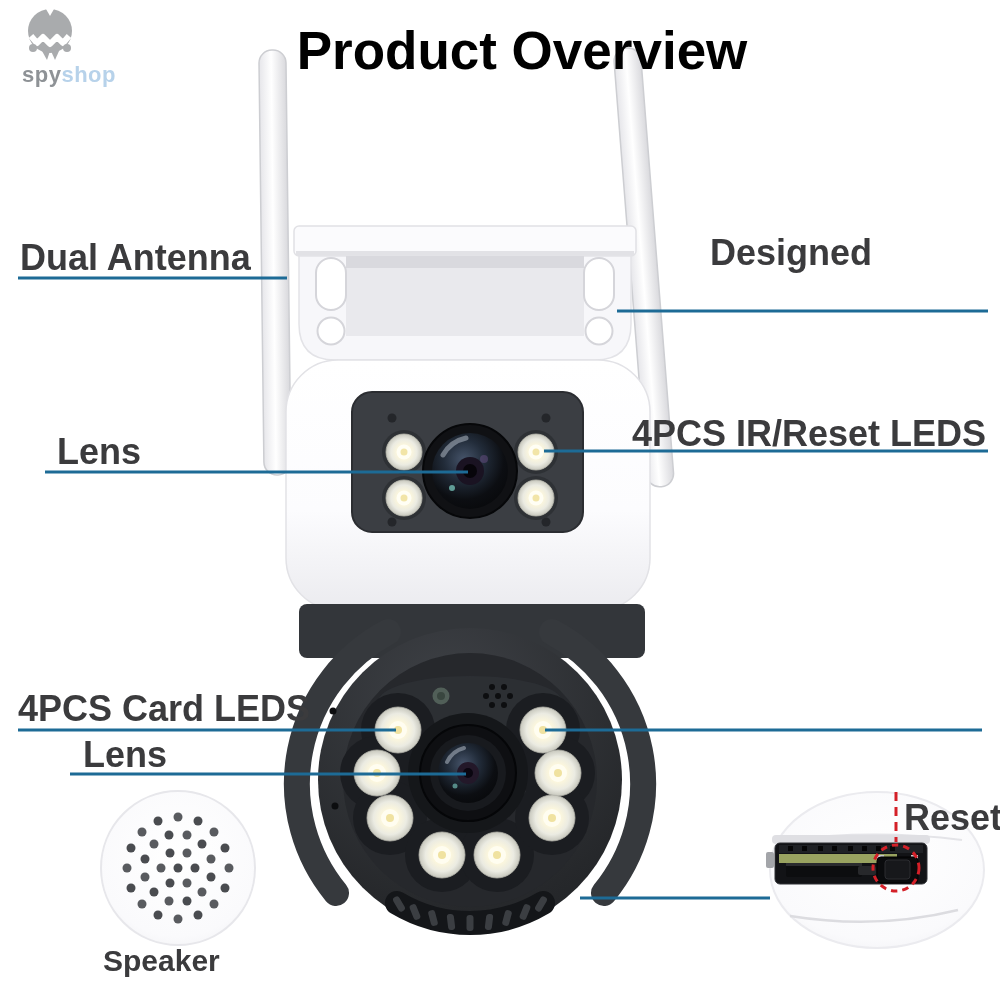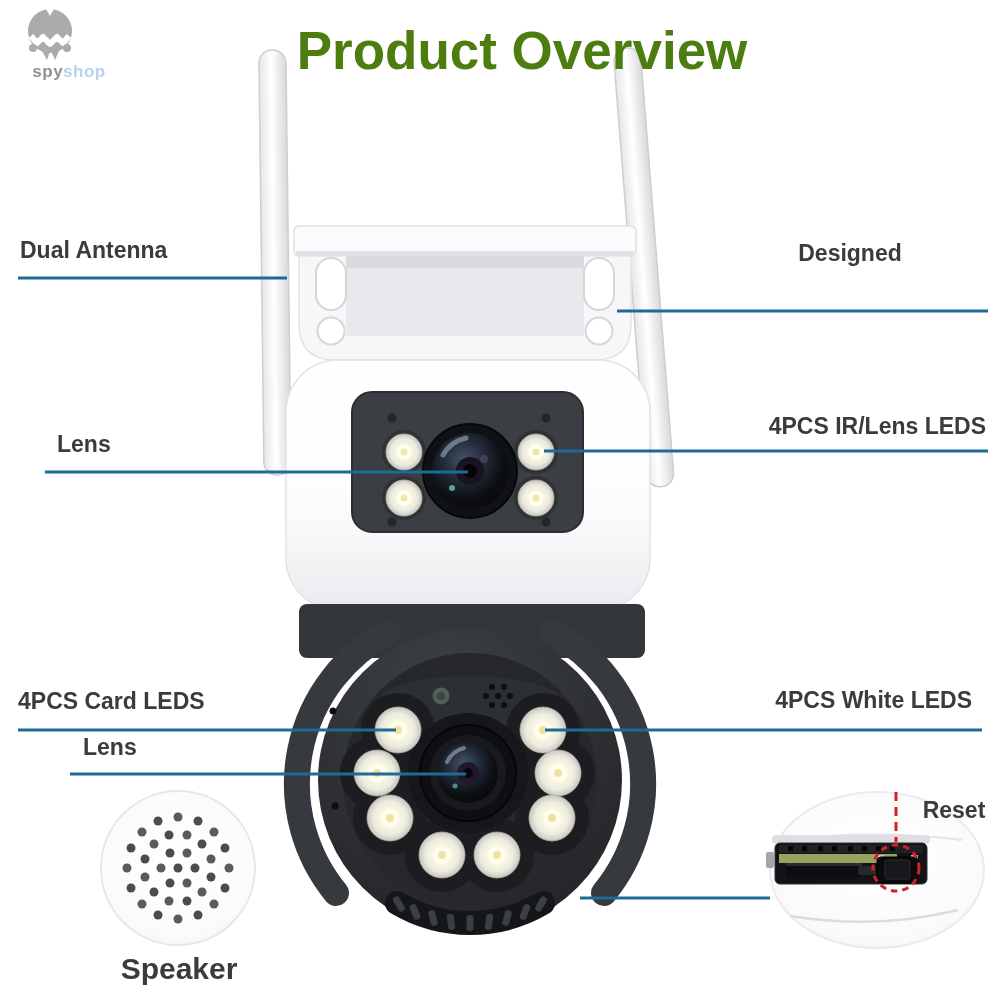--- a/index.html
+++ b/index.html
@@ -1,27 +1,27 @@
 <!DOCTYPE html>
 <html><head>
 <meta charset="utf-8">
 <style>
   html,body{margin:0;padding:0;background:#ffffff;}
   .stage{position:relative;width:1000px;height:1000px;background:#ffffff;overflow:hidden;
          font-family:"Liberation Sans", sans-serif;}
   .camera-svg{position:absolute;left:0;top:0;width:1000px;height:1000px;}
   .logo{position:absolute;left:14px;top:4px;width:110px;text-align:center;}
-  .logo-text{font-size:17px;font-weight:bold;letter-spacing:0.5px;}
+  .logo-text{font-size:22px;font-weight:bold;letter-spacing:0.5px;}
   .logo-text .p1{color:#8e9296;}
   .logo-text .p2{color:#b7d2ea;}
   .page-title{position:absolute;left:0;right:0;top:20px;text-align:center;
-              font-size:53px;font-weight:bold;color:#4d7c0f;letter-spacing:0px;padding-left:44px;}
-  .lbl{position:absolute;font-weight:bold;font-size:23px;color:#3b3b3d;white-space:nowrap;}
-  .lbl.center{text-align:center;}
-  .lbl.big{font-size:30px;margin-top:8px;}
+              font-size:53px;font-weight:bold;color:#000000;letter-spacing:0px;padding-left:44px;}
+  .lbl{position:absolute;font-weight:bold;font-size:36px;color:#3b3b3d;white-space:nowrap;}
+  .lbl.center{text-align:left;}
+  .lbl.big{font-size:30px;}
   .designed{line-height:34px;white-space:nowrap;}
 </style>
 </head>
 <body>
 
 <div class="stage">
 
   <svg class="camera-svg" viewBox="0 0 1000 1000">
     <defs>
       <linearGradient id="antGrad" x1="0" y1="0" x2="1" y2="0">
@@ -335,26 +335,25 @@
   <div class="page-title">Product Overview</div>
 
   <div class="lbl" style="left:20px;top:237px;">Dual Antenna</div>
 
   <div class="lbl center designed" style="left:710px;top:236px;width:280px;">
     <div>Designed</div>
   </div>
 
   <div class="lbl" style="left:57px;top:431px;">Lens</div>
 
-  <div class="lbl" style="right:14px;top:413px;">4PCS IR/Lens LEDS</div>
+  <div class="lbl" style="right:14px;top:413px;">4PCS IR/Reset LEDS</div>
 
   <div class="lbl" style="left:18px;top:688px;">4PCS Card LEDS</div>
 
   <div class="lbl" style="left:83px;top:734px;">Lens</div>
 
-  <div class="lbl" style="right:28px;top:687px;">4PCS White LEDS</div>
 
   <div class="lbl center" style="left:904px;top:753px;width:100px;margin-top:44px;">Reset</div>
 
   <div class="lbl center big" style="left:103px;top:944px;width:152px;">Speaker</div>
 
 
 </div>
 
 </body></html>

